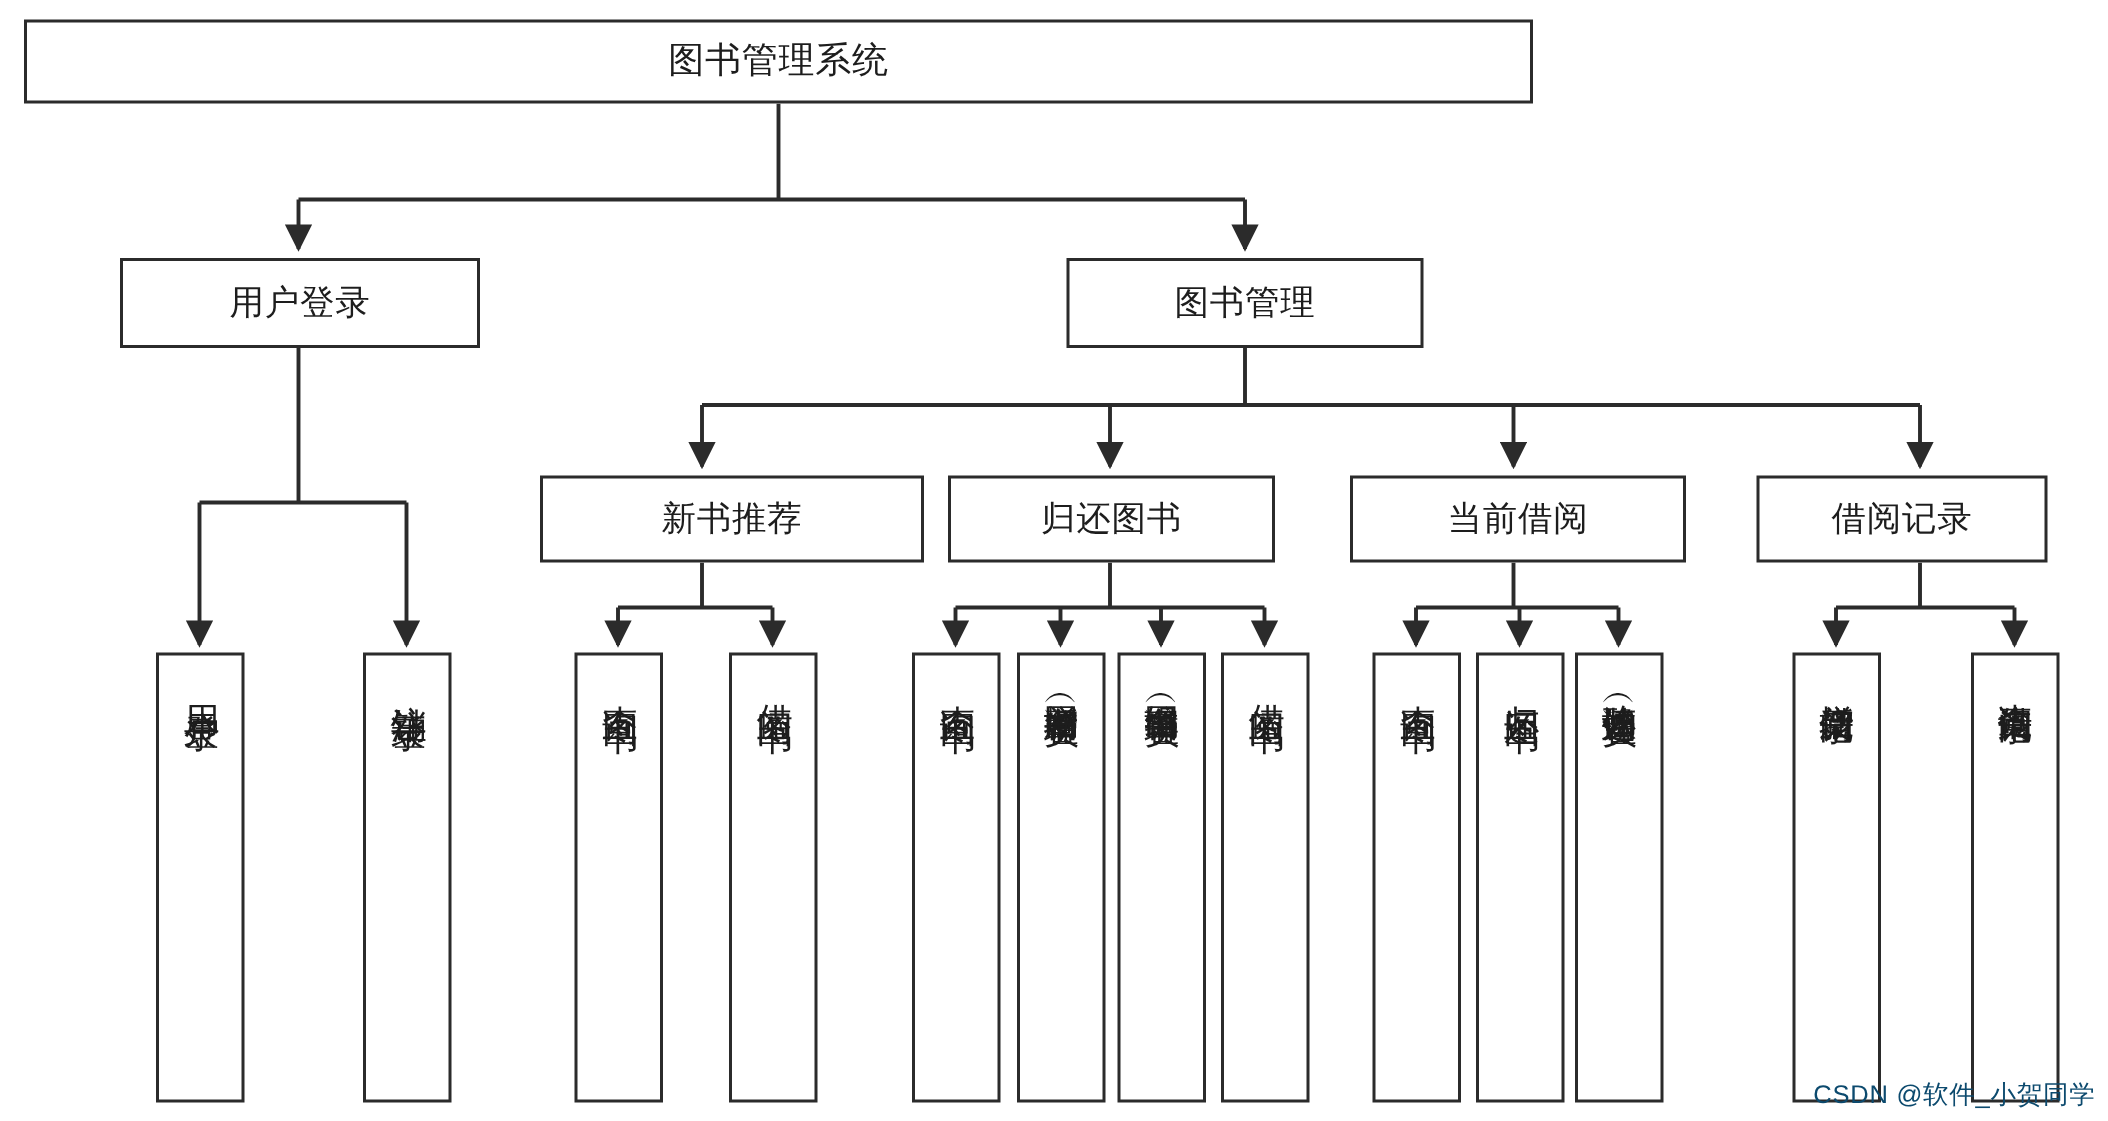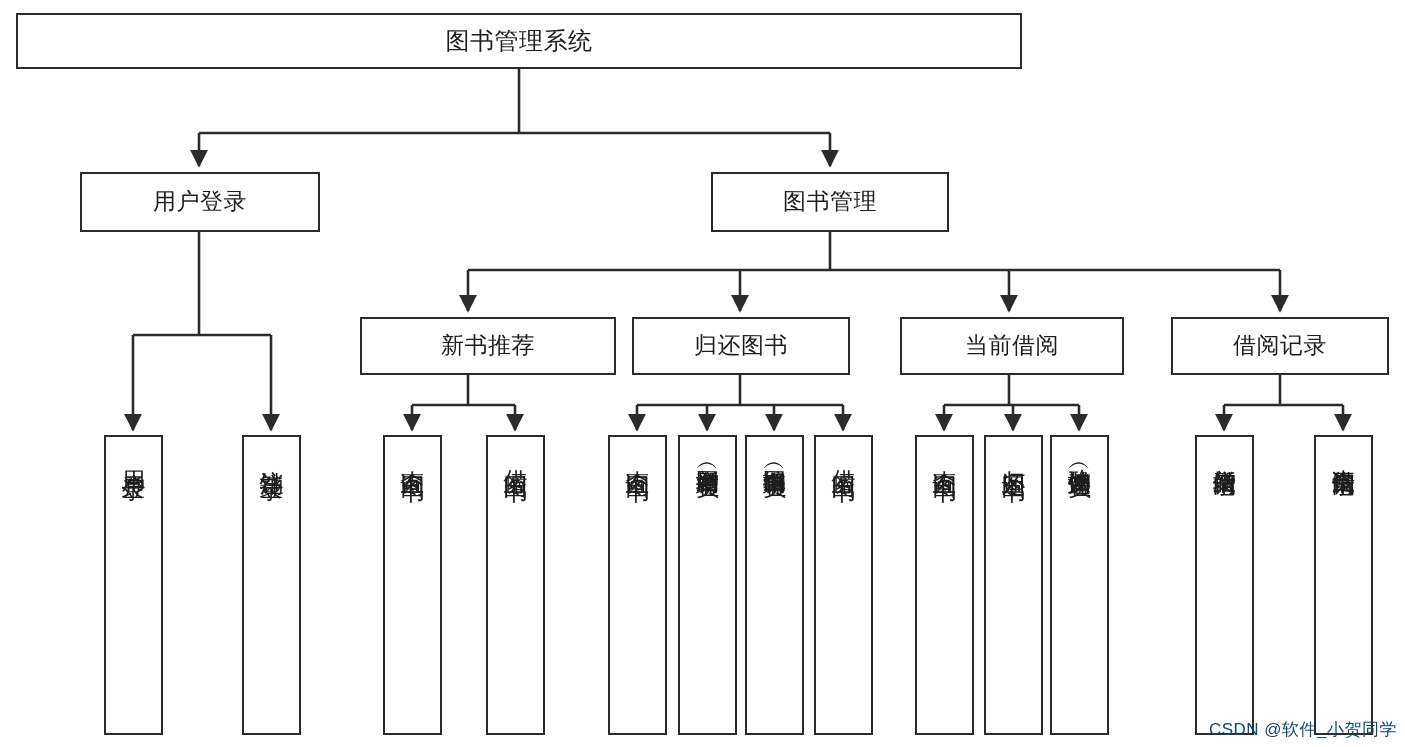--- a/index.html
+++ b/index.html
@@ -143,21 +143,21 @@
 
   <div class="node h-node" style="left:360px; top:317px; width:256px; height:58px;">
     <span class="label">新书推荐</span>
   </div>
   <div class="node h-node" style="left:632px; top:317px; width:218px; height:58px;">
     <span class="label">归还图书</span>
   </div>
   <div class="node h-node" style="left:900px; top:317px; width:224px; height:58px;">
     <span class="label">当前借阅</span>
   </div>
-  <div class="node h-node" style="left:1171px; top:317px; width:218px; height:58px;">
+  <div class="node h-node" style="left:1171px; top:317px; width:194px; height:58px;">
     <span class="label">借阅记录</span>
   </div>
 
   <div class="node v-node" style="left:104px; top:435px; width:59px; height:300px;">
     <span class="label">用户登录</span>
   </div>
   <div class="node v-node" style="left:242px; top:435px; width:59px; height:300px;">
     <span class="label">注销登录</span>
   </div>
 

